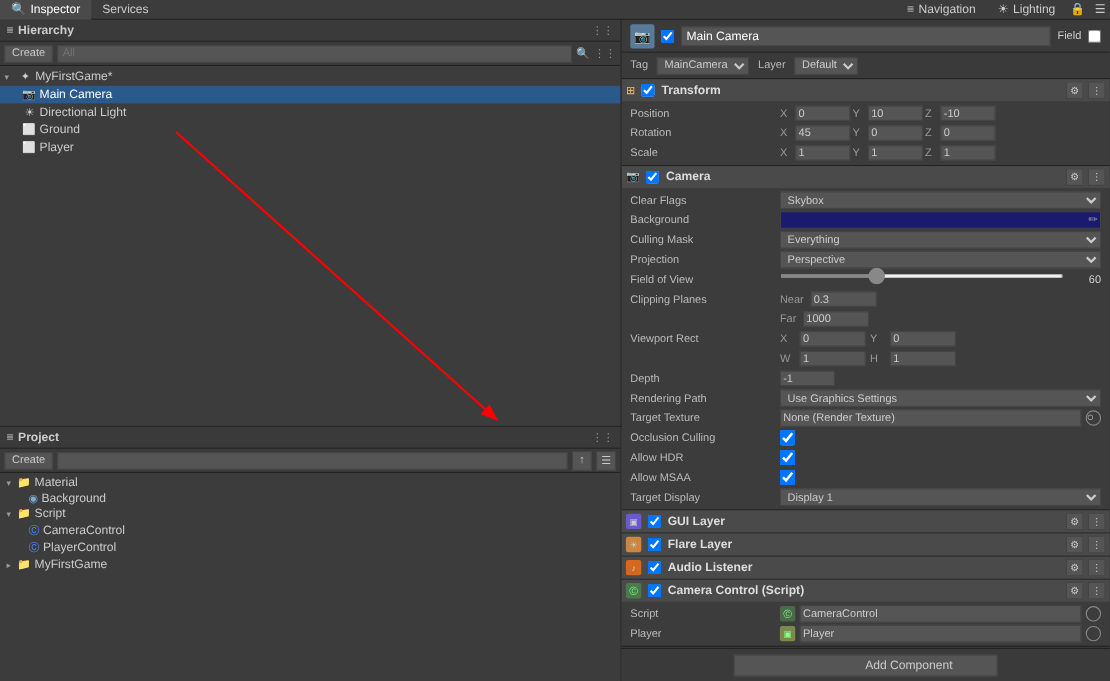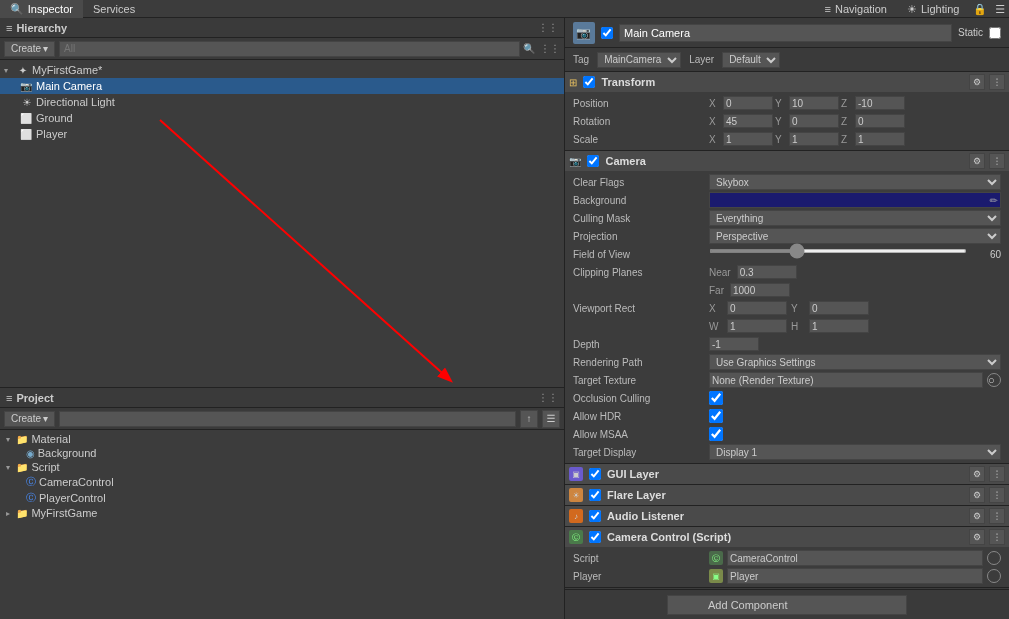--- a/index.html
+++ b/index.html
@@ -81,20 +81,21 @@
       background: #555;
       border: 1px solid #444;
       color: #ccc;
       font-size: 10px;
       padding: 1px 6px;
       cursor: pointer;
       height: 16px;
       display: flex;
       align-items: center;
       gap: 2px;
+      flex-direction: column;
     }
     .search-box {
       flex: 1;
       height: 16px;
       background: #555;
       border: 1px solid #444;
       color: #ccc;
       font-size: 10px;
       padding: 0 4px;
     }
@@ -428,21 +429,21 @@
       justify-content: center;
     }
     .add-component-btn {
       background: #555;
       border: 1px solid #444;
       color: #ccc;
       font-size: 11px;
       padding: 3px 40px;
       cursor: pointer;
       width: 240px;
-      text-align: left;
+      text-align: right;
     }
 
     .project-tree-item {
       padding: 1px 0;
       display: flex;
       align-items: center;
       font-size: 11px;
       color: #ccc;
       cursor: pointer;
     }
@@ -611,21 +612,21 @@
     </div>
 
   </div>
 
   <div class="inspector-panel">
 
     <div class="go-header">
       <div class="go-icon go-icon-camera">📷</div>
       <input type="checkbox" class="go-checkbox" checked="" style="">
       <input class="go-name" type="text" value="Main Camera" style="">
-      <span class="static-label">Static</span>
+      <span class="static-label">Field</span>
       <input type="checkbox" class="static-cb" style="">
     </div>
 
     <div class="go-header" style="height:24px;gap:8px;">
       <span style="font-size:10px;color:#bbb;">Tag</span>
       <select class="go-select">
         <option>MainCamera</option>
       </select>
       <span style="font-size:10px;color:#bbb;">Layer</span>
       <select class="go-select">

